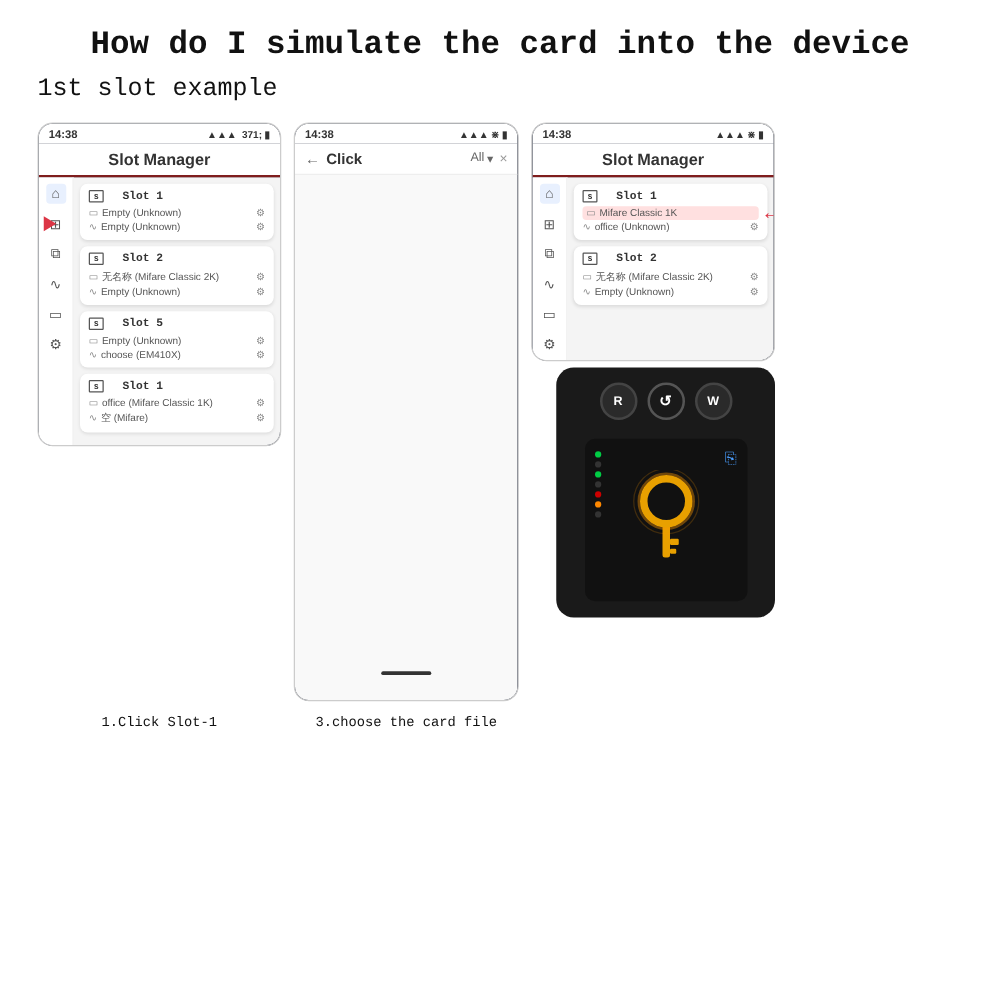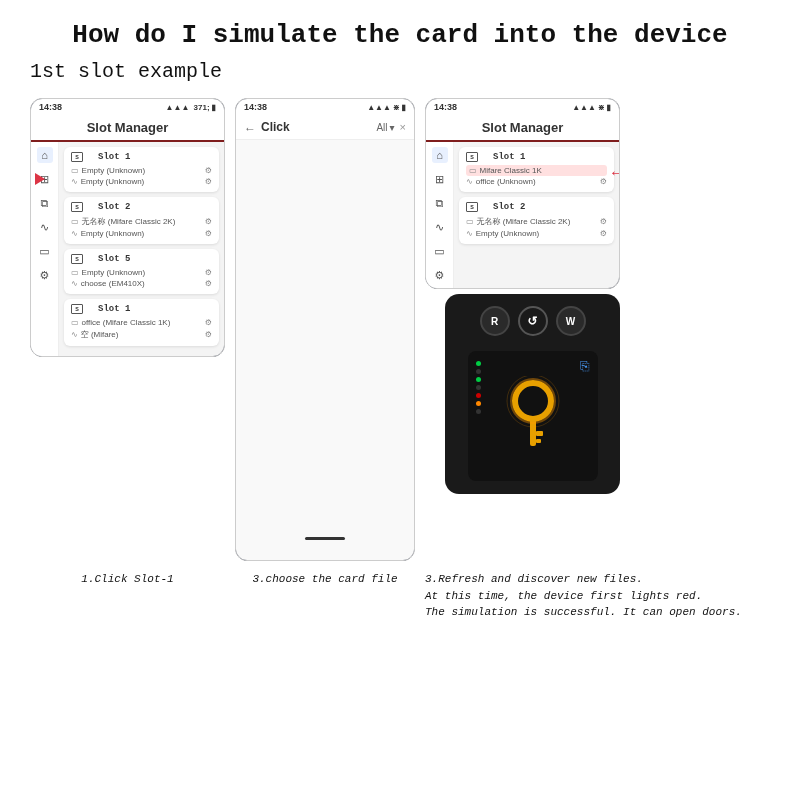--- a/index.html
+++ b/index.html
@@ -341,21 +341,20 @@
       gap: 10px;
       margin-top: 8px;
       align-items: flex-start;
     }
 
     .caption-item {
       font-family: 'Courier New', monospace;
       font-size: 11px;
       color: #111;
       line-height: 1.5;
-      font-style: italic;
     }
 
     .caption-item-left {
       width: 195px;
       text-align: center;
     }
 
     .caption-item-middle {
       width: 180px;
       text-align: center;
@@ -602,19 +601,14 @@
             <circle cx="35" cy="25" r="26" fill="none" stroke="#ff9900" stroke-width="1" opacity="0.2"></circle>
           </svg>
         </div>
       </div>
     </div>
   </div>
 
   <div class="caption-row">
     <div class="caption-item caption-item-left">1.Click Slot-1</div>
     <div class="caption-item caption-item-middle">3.choose the card file</div>
-    <div class="caption-item caption-item-right">
-      <div>3.Refresh and discover new files.</div>
-      <div>At this time, the device first lights red.</div>
-      <div>The simulation is successful. It can open doors.</div>
-    </div>
   </div>
 </div>
 
 </body></html>

